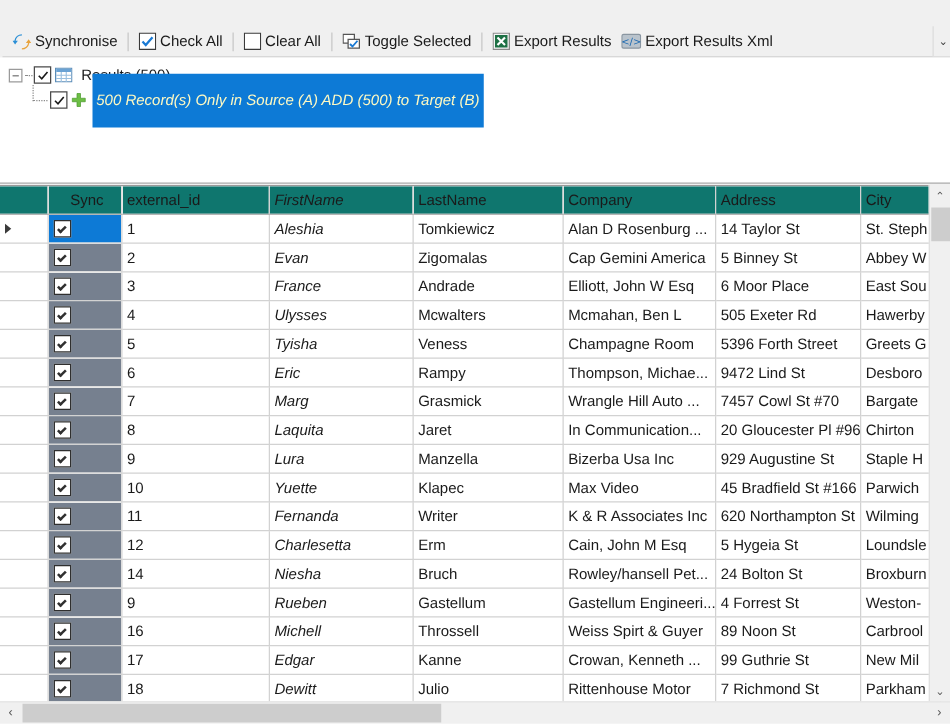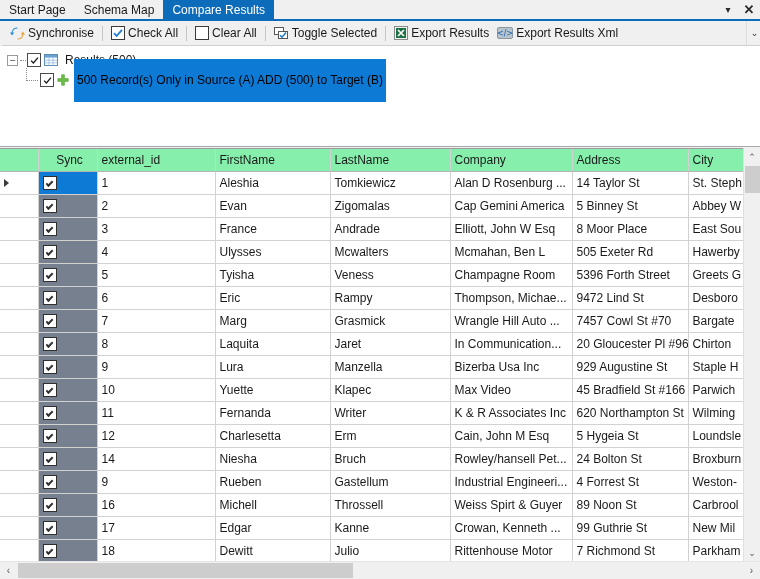--- a/index.html
+++ b/index.html
@@ -90,21 +90,21 @@
   .dotelbow:before{content:"";position:absolute;left:1px;top:-7px;bottom:5px;
      border-left:1px dotted #8a8a8a;}
   .dotelbow:after{content:"";position:absolute;left:1px;right:0;bottom:5px;
      border-top:1px dotted #8a8a8a;}
   .tcheck{
     width:12px;height:12px;border:1px solid #4a4a4a;background:#fff;
     display:flex;align-items:center;justify-content:center;
     margin:0 3px 0 1px;flex:0 0 auto;
   }
   .tlabel{font-size:12px;color:#1a1a1a;padding:0 2px;line-height:15px;}
-  .tlabel.sel{background:#0d7ad6;color:#000000;padding:14px 3px;}
+  .tlabel.sel{background:#0d7ad6;color:#fef9c3;padding:14px 3px;font-style:italic;}
 
   
   .gridwrap{
     position:absolute;left:0;top:148px;width:760px;height:431px;
     background:#ffffff;box-sizing:border-box;
     border-top:1px solid #9a9a9a;
     overflow:hidden;
   }
   table.grid{border-collapse:collapse;table-layout:fixed;width:752px;}
   table.grid th, table.grid td{
@@ -114,28 +114,28 @@
     font-size:12px;
     text-align:left;
     padding:0 0 0 4px;
     height:23px;
     overflow:hidden;
     white-space:nowrap;
     box-sizing:border-box;
     color:#1a1a1a;
   }
   table.grid th{
-    background:#86efac;
+    background:#0f766e;
     border-bottom:1px solid #b5b5b5;
     height:22px;
   }
   th.c-sel,td.c-sel{width:38px;padding:0;border-right:1px solid #d2d2d2;}
   th.c-sync,td.c-sync{width:59px;padding:0;}
   th.c-extid,td.c-extid{width:118px;}
-  th.c-first,td.c-first{width:115px;}
+  th.c-first,td.c-first{width:115px;font-style:italic;}
   th.c-last,td.c-last{width:120px;}
   th.c-comp,td.c-comp{width:122px;}
   th.c-addr,td.c-addr{width:116px;}
   th.c-city,td.c-city{width:64px;border-right:none;}
   th.c-sync{text-align:center;padding:0;}
   th.c-sync span{display:block;text-align:center;}
 
   td.c-sync{
     background:#76808f;
     text-align:center;
@@ -180,38 +180,20 @@
   .hs-left{left:0;}
   .hs-right{right:0;}
   .hs-thumb{position:absolute;left:18px;top:1px;width:335px;height:15px;background:#cdcdcd;}
   .hdr-corner{position:absolute;right:0;top:148px;width:17px;height:22px;background:#ffffff;}
 </style>
 </head>
 <body>
 
 <div id="app">
 
-  <div class="tabstrip">
-    <div class="tab">
-      <span>Start Page</span>
-    </div>
-    <div class="tab">
-      <span>Schema Map</span>
-    </div>
-    <div class="tab active">
-      <span>Compare Results</span>
-    </div>
-    <div class="tabstrip-spacer"></div>
-    <div class="tab-ctrl">
-      <span>▾</span>
-    </div>
-    <div class="tab-ctrl close">
-      <span>✕</span>
-    </div>
-  </div>
 
   <div class="toolbar">
 
     <div class="tbtn">
       <span class="ico">
         <svg width="15" height="15" viewBox="0 0 16 16">
           <path d="M8 2.6A5.4 5.4 0 0 0 2.7 7h1.9L2.2 10.2 0 7h1.6A6.5 6.5 0 0 1 8 1.5z" fill="#2b8fd6"></path>
           <path d="M8 13.4A5.4 5.4 0 0 0 13.3 9h-1.9l2.4-3.2L16 9h-1.6A6.5 6.5 0 0 1 8 14.5z" fill="#e8a33d"></path>
         </svg>
       </span>
@@ -370,21 +352,21 @@
             <td class="c-addr">5 Binney St</td>
             <td class="c-city">Abbey W</td>
           </tr>
           <tr>
             <td class="c-sel"></td>
             <td class="c-sync"><span class="gcheck"></span></td>
             <td class="c-extid">3</td>
             <td class="c-first">France</td>
             <td class="c-last">Andrade</td>
             <td class="c-comp">Elliott, John W Esq</td>
-            <td class="c-addr">8 Moor Place</td>
+            <td class="c-addr">6 Moor Place</td>
             <td class="c-city">East Sou</td>
           </tr>
           <tr>
             <td class="c-sel"></td>
             <td class="c-sync"><span class="gcheck"></span></td>
             <td class="c-extid">4</td>
             <td class="c-first">Ulysses</td>
             <td class="c-last">Mcwalters</td>
             <td class="c-comp">Mcmahan, Ben L</td>
             <td class="c-addr">505 Exeter Rd</td>
@@ -479,21 +461,21 @@
             <td class="c-comp">Rowley/hansell Pet...</td>
             <td class="c-addr">24 Bolton St</td>
             <td class="c-city">Broxburn</td>
           </tr>
           <tr>
             <td class="c-sel"></td>
             <td class="c-sync"><span class="gcheck"></span></td>
             <td class="c-extid">9</td>
             <td class="c-first">Rueben</td>
             <td class="c-last">Gastellum</td>
-            <td class="c-comp">Industrial Engineeri...</td>
+            <td class="c-comp">Gastellum Engineeri...</td>
             <td class="c-addr">4 Forrest St</td>
             <td class="c-city">Weston-</td>
           </tr>
           <tr>
             <td class="c-sel"></td>
             <td class="c-sync"><span class="gcheck"></span></td>
             <td class="c-extid">16</td>
             <td class="c-first">Michell</td>
             <td class="c-last">Throssell</td>
             <td class="c-comp">Weiss Spirt &amp; Guyer</td>

